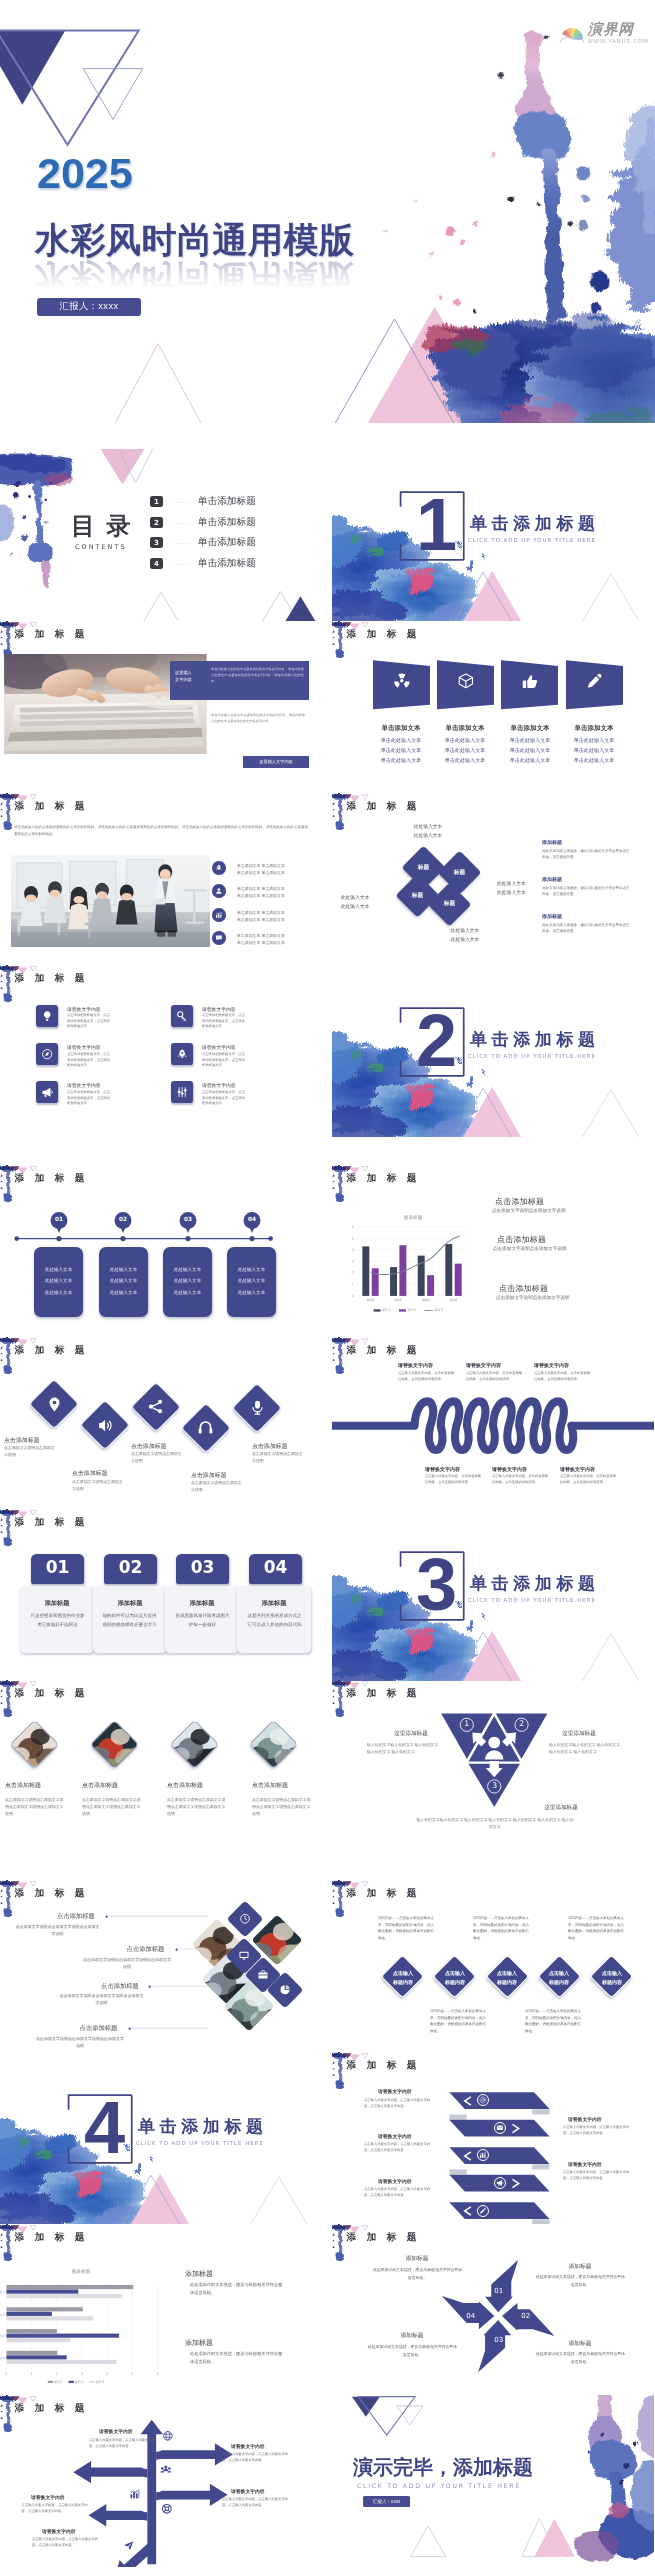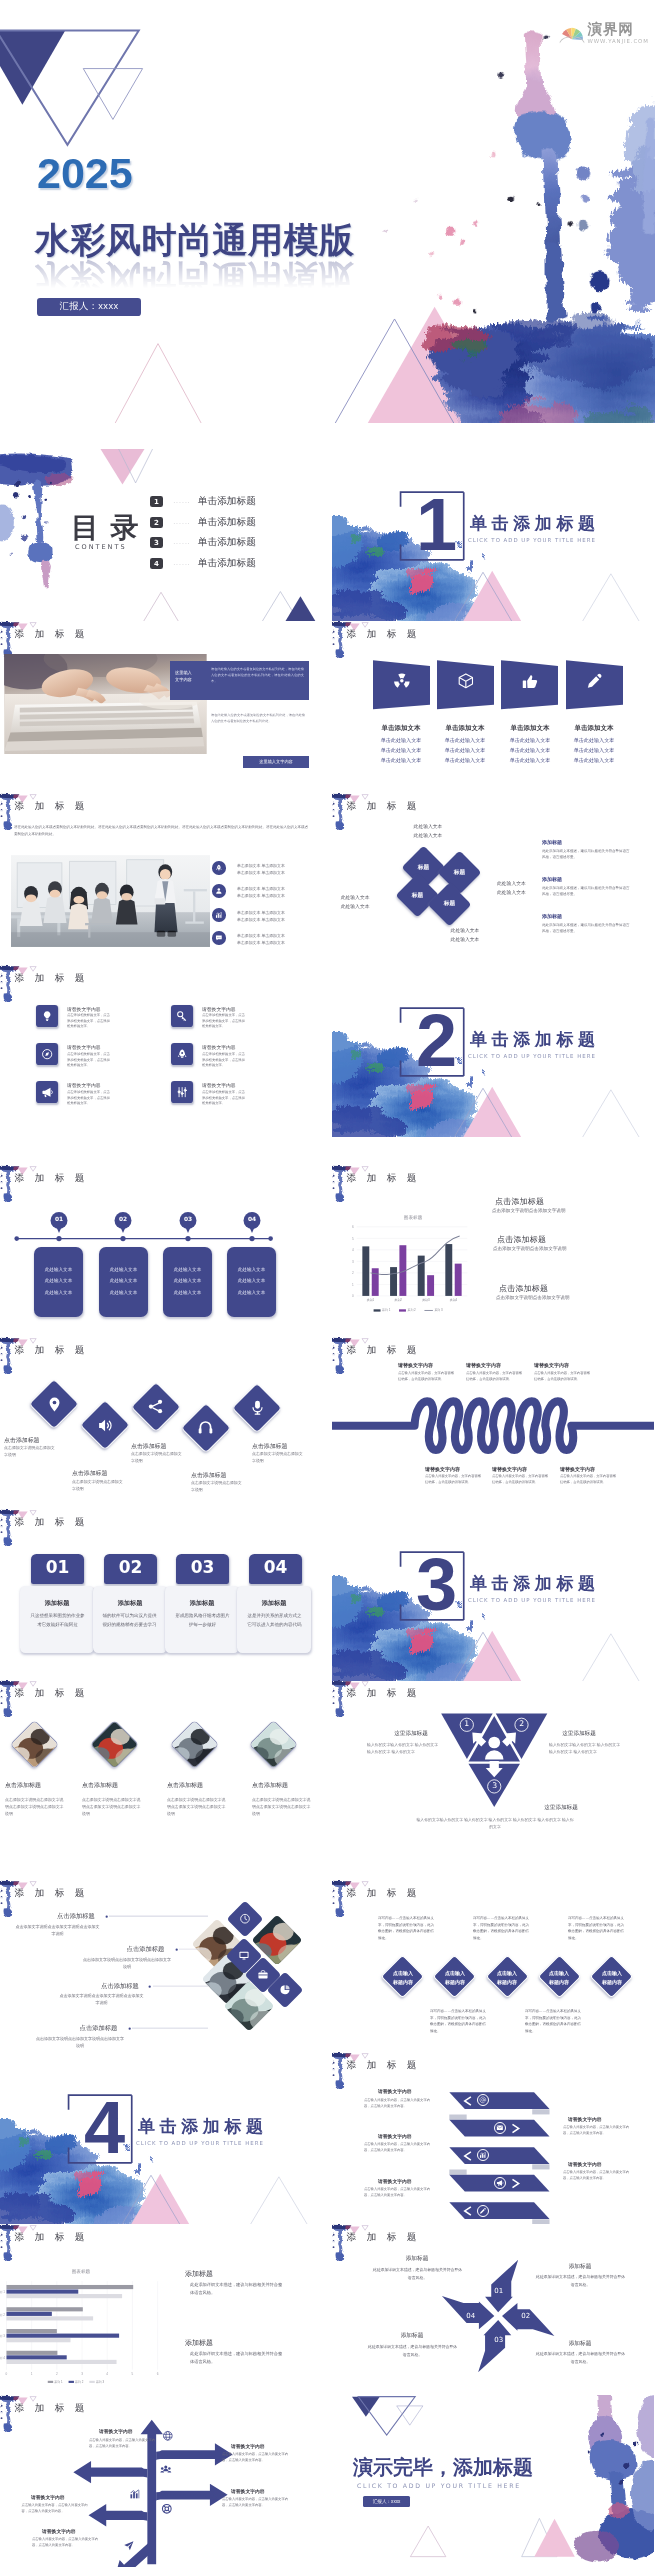--- a/index.html
+++ b/index.html
@@ -16,24 +16,24 @@
   .hero-year{position:absolute;left:37px;top:152px;font-size:43px;font-weight:bold;color:#2d6cb4;line-height:1;
      font-family:"Liberation Sans",sans-serif;letter-spacing:0px;text-shadow:1.5px 1.5px 1.5px rgba(150,170,200,.55);}
   .hero-title{position:absolute;left:35px;top:222px;font-size:35px;line-height:1.05;font-weight:bold;color:#3f4584;letter-spacing:0.5px;white-space:nowrap;text-shadow:0.8px 0.8px 1.5px rgba(120,140,180,.45);}
   .hero-refl{position:absolute;left:35px;top:259px;font-size:35px;line-height:1.05;font-weight:bold;color:#3f4584;letter-spacing:0.5px;white-space:nowrap;
      transform:scaleY(-1);opacity:.33;
      -webkit-mask-image:linear-gradient(to top,rgba(0,0,0,1) 0%,rgba(0,0,0,0) 80%);
      mask-image:linear-gradient(to top,rgba(0,0,0,1) 0%,rgba(0,0,0,0) 80%);}
   .hero-pres{position:absolute;left:37px;top:298px;width:104px;height:17.7px;border-radius:3.1px;background:#454c8f;
      color:#fff;font-size:9.3px;display:flex;align-items:center;justify-content:center;letter-spacing:0.4px;}
   .wm{position:absolute;right:6.2px;top:21.6px;display:flex;align-items:flex-end;opacity:.62;}
-  .wm-txt{font-size:14.6px;font-weight:bold;color:#555;letter-spacing:0.8px;line-height:1;}
+  .wm-txt{font-size:14.6px;font-weight:bold;color:#555;letter-spacing:0.8px;line-height:1;font-style:italic;}
   .wm-url{font-size:5.4px;color:#888;letter-spacing:0.9px;margin-top:1.5px;font-family:"DejaVu Sans",sans-serif;}
   
-  .shdr{position:absolute;left:14.6px;top:7px;font-size:9.6px;color:#3b3b44;letter-spacing:3.9px;font-weight:400;white-space:nowrap;}
+  .shdr{position:absolute;left:14.6px;top:7px;font-size:9.6px;color:#3b3b44;letter-spacing:3.9px;font-weight:700;white-space:nowrap;}
   .t8{font-size:3.5px;line-height:1.55;color:#6d6d77;}
   .h10{font-size:5.7px;color:#3f4584;font-weight:bold;}
   .sec-num{font-family:"Liberation Sans",sans-serif;font-weight:bold;color:#3f4584;}
   .sec-title{font-size:16px;font-weight:bold;color:#3f4584;letter-spacing:1.5px;}
   .sec-sub{font-size:5.6px;color:#8d93b5;letter-spacing:1.7px;font-family:"DejaVu Sans",sans-serif;}
 </style>
 </head>
 <body>
 
 <div class="page">
@@ -219,21 +219,21 @@
               <circle cx="21" cy="60" r="4.2" fill="#2a3277"></circle>
       <circle cx="31" cy="88" r="3" fill="#454f96"></circle>
               <circle cx="32" cy="115" r="3.6" fill="#5a63a8"></circle>
       <circle cx="37" cy="60" r="1.6" fill="#2a3277"></circle>
               <circle cx="58" cy="66" r="1.6" fill="#2a3277"></circle>
       <circle cx="60" cy="94" r="1.6" fill="#8890c4"></circle>
               <circle cx="14" cy="136" r="1.6" fill="#8890c4"></circle>
       <circle cx="66" cy="44" r="1.4" fill="#2a3277"></circle>
     </g>
   </svg>
-  <div class="abs" style="left:71px;top:63px;font-size:28px;line-height:1.16;font-weight:bold;color:#3b3b44;letter-spacing:11.6px">目录</div>
+  <div class="abs" style="left:71px;top:63px;font-size:24px;line-height:1.16;font-weight:bold;color:#3b3b44;letter-spacing:11.6px">目录</div>
   <div class="abs" style="left:75px;top:95px;font-size:6.5px;line-height:1;color:#4d4d57;letter-spacing:2px;font-family:'DejaVu Sans',sans-serif">CONTENTS</div>
 
    <div class="abs" style="left:150px;top:46px;display:flex;align-items:center;">
      <div style="width:12.8px;height:11.6px;border-radius:2.3px;background:#3a3a42;color:#fff;font-size:7px;display:flex;align-items:center;justify-content:center;font-weight:bold;font-family:'DejaVu Sans',sans-serif">1</div>
      <div style="margin-left:10.4px;font-size:5.8px;color:#9a9aa4;letter-spacing:1px">······</div>
      <div style="margin-left:7px;font-size:9.7px;color:#3b3b44;letter-spacing:0px">单击添加标题</div>
    </div>
    <div class="abs" style="left:150px;top:67px;display:flex;align-items:center;">
      <div style="width:12.8px;height:11.6px;border-radius:2.3px;background:#3a3a42;color:#fff;font-size:7px;display:flex;align-items:center;justify-content:center;font-weight:bold;font-family:'DejaVu Sans',sans-serif">2</div>
      <div style="margin-left:10.4px;font-size:5.8px;color:#9a9aa4;letter-spacing:1px">······</div>

